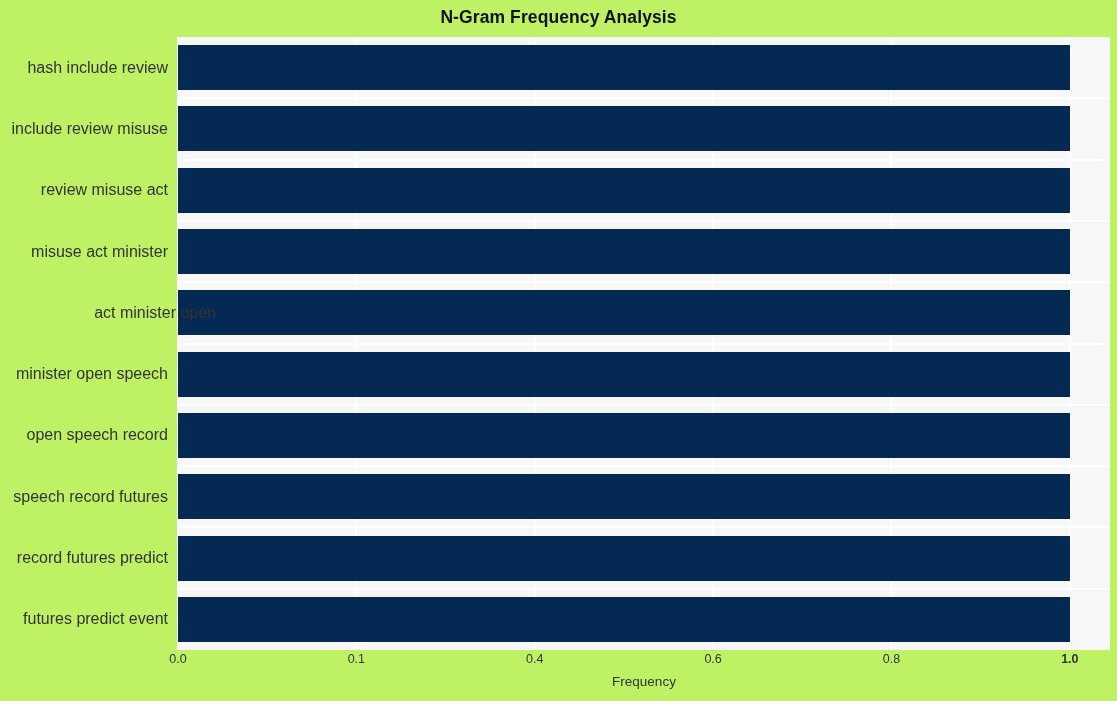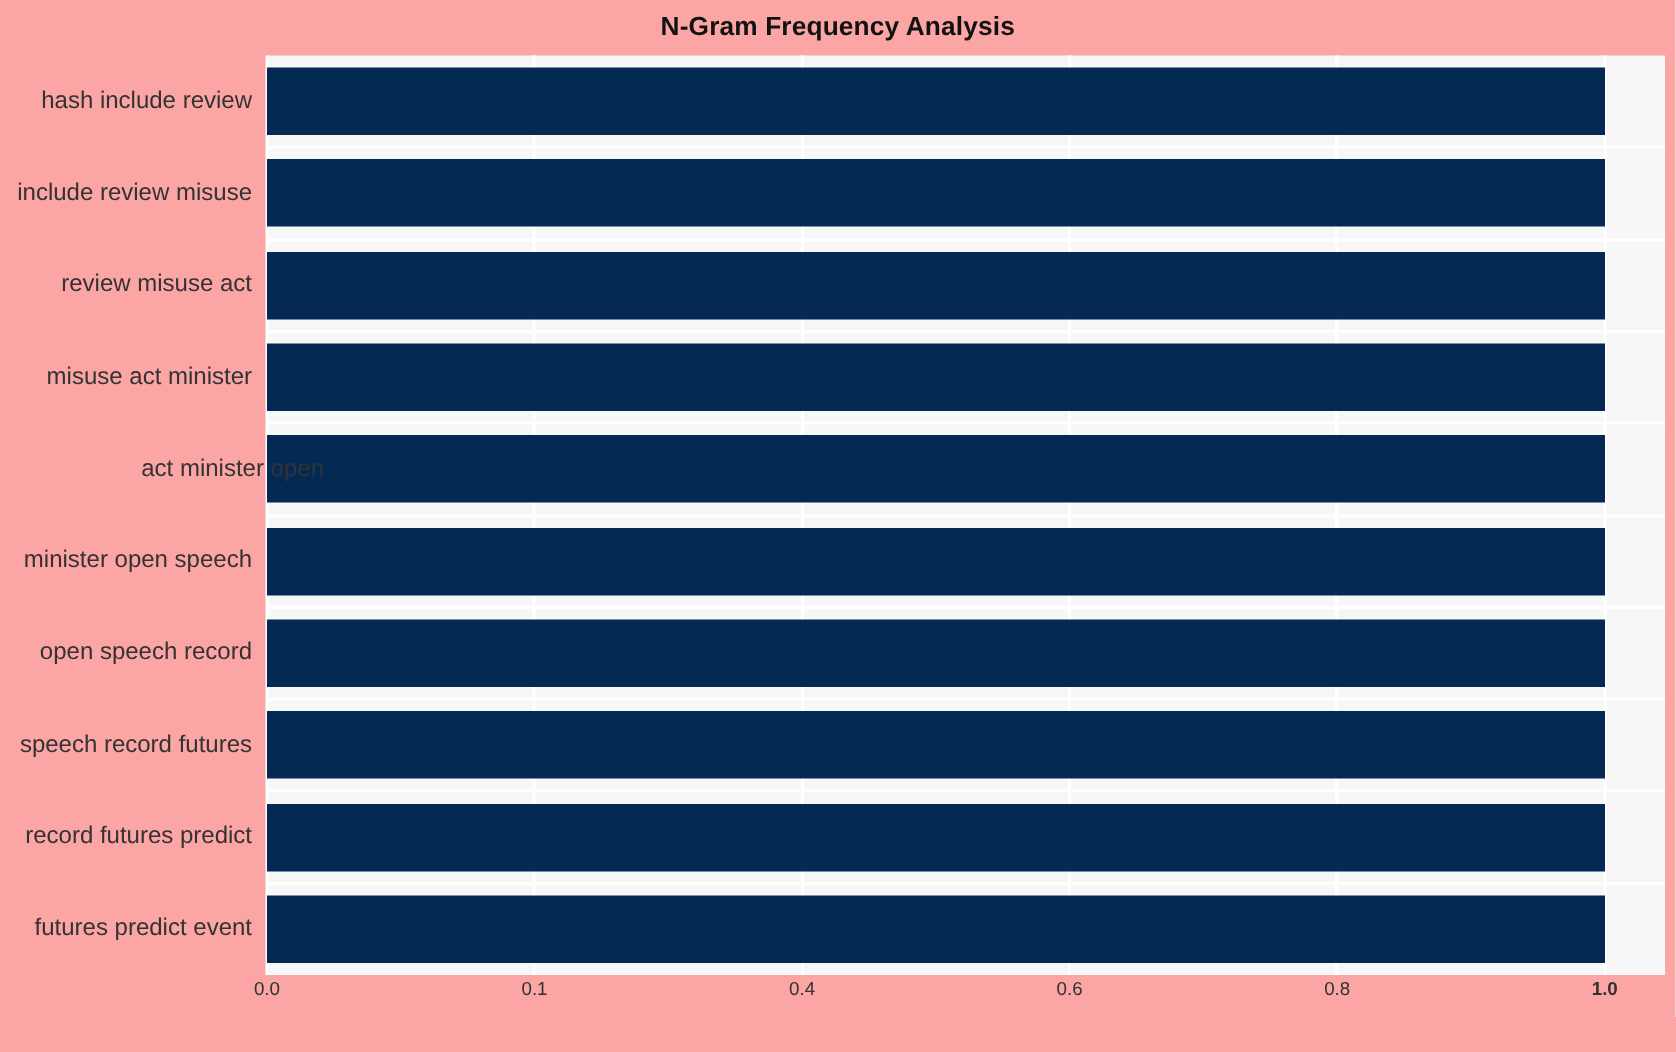--- a/index.html
+++ b/index.html
@@ -11,21 +11,21 @@
     width: 1117px;
     height: 701px;
     font-family: "Liberation Sans", sans-serif;
     overflow: hidden;
   }
 
   #figure {
     position: relative;
     width: 1117px;
     height: 701px;
-    background: #fca5a5;
+    background: #bef264;
   }
 
   
   #chart-title {
     position: absolute;
     left: 0;
     top: 7px;
     width: 1117px;
     text-align: center;
     font-size: 17.5px;
@@ -146,13 +146,14 @@
     <div class="ylabel" style="top: 426.45px;">open speech record</div>
     <div class="ylabel" style="top: 487.75px;">speech record futures</div>
     <div class="ylabel" style="top: 549.05px;">record futures predict</div>
     <div class="ylabel" style="top: 610.35px;">futures predict event</div>
     <div class="xlabel" style="left: 178px;">0.0</div>
     <div class="xlabel" style="left: 356.373px;">0.1</div>
     <div class="xlabel" style="left: 534.746px;">0.4</div>
     <div class="xlabel" style="left: 713.12px;">0.6</div>
     <div class="xlabel" style="left: 891.493px;">0.8</div>
     <div class="xlabel" style="left: 1069.87px; font-weight: bold;">1.0</div>
+    <div id="xaxis-title">Frequency</div>
   </div>
 
 </body></html>

